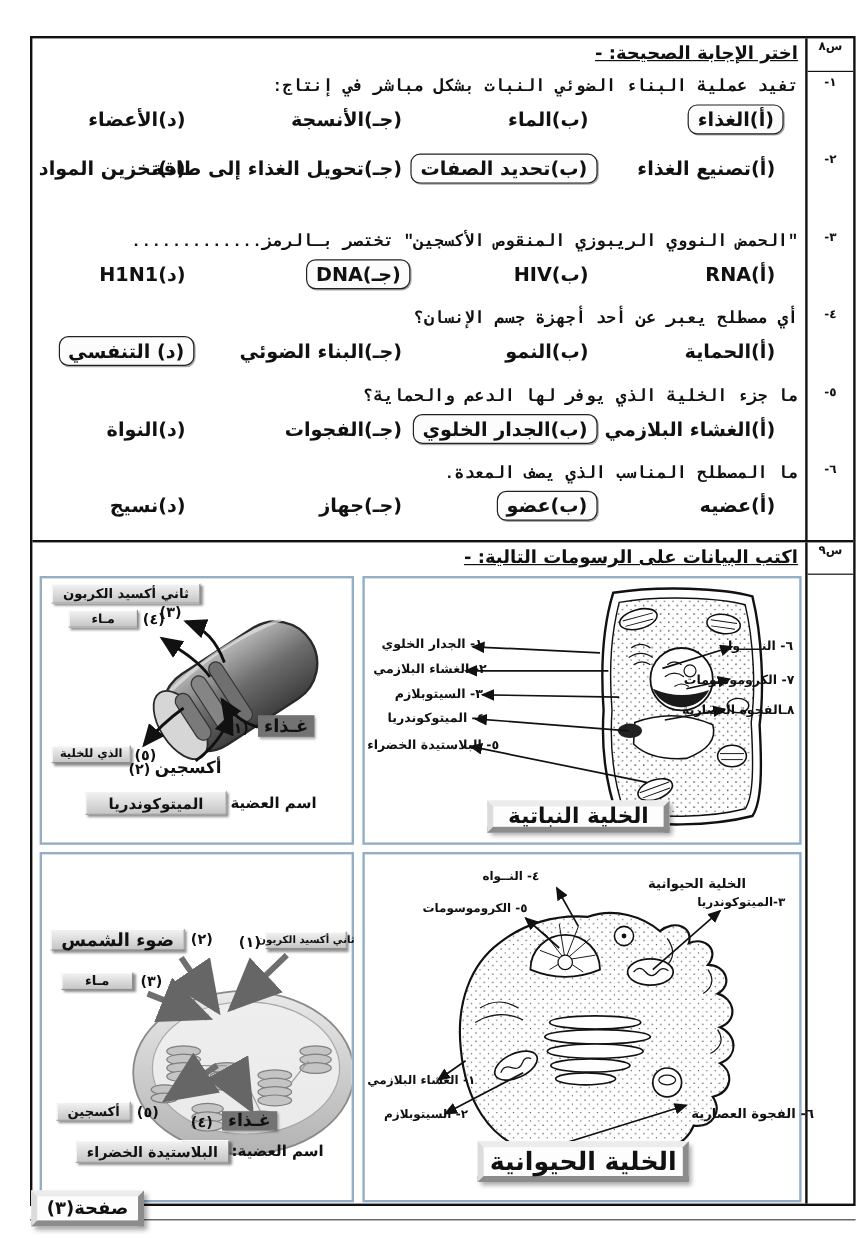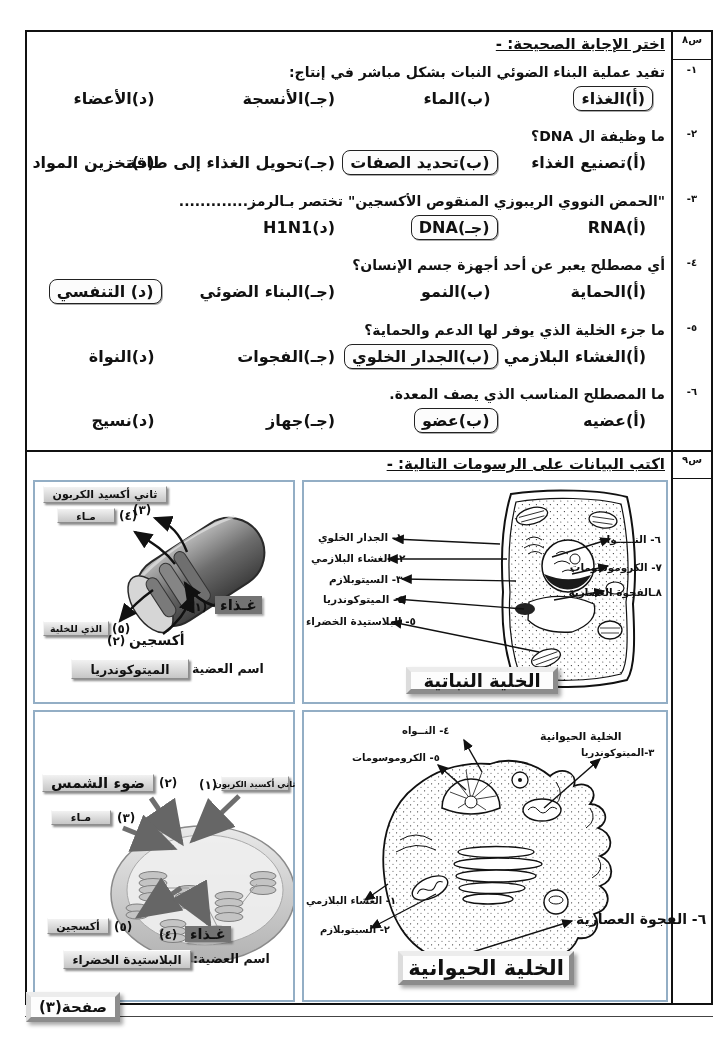--- a/index.html
+++ b/index.html
@@ -9,21 +9,21 @@
   .vline{position:absolute;top:0;bottom:0;right:38px;width:0;border-left:2px solid #111;}
   .mline{position:absolute;right:0;width:38px;border-top:1.5px solid #111;}
   .sec8{height:418px;display:flex;flex-direction:column;justify-content:space-between;padding-bottom:4px;}
   .sec9{height:553px;border-top:2px solid #111;}
   .row{display:flex;flex-direction:row;}
   .marker{width:38px;flex:none;text-align:center;font-weight:bold;font-size:10px;padding-top:2px;}
   .content{flex:1;padding:2px 8px 0 4px;min-width:0;}
   .sec-title{font-weight:bold;font-size:15px;text-decoration:underline;}
   .hrow{height:27px;}
   .qrow{height:62px;}
-  .qtext{font-weight:bold;font-size:14px;white-space:nowrap;margin-bottom:6px;}
+  .qtext{font-weight:bold;font-size:14px;white-space:nowrap;margin-bottom:6px;font-family:Liberation Mono, monospace;}
   .opts{display:grid;grid-template-columns:25% 25% 29% 21%;padding-right:12px;align-items:center;}
   .opt{font-size:16px;font-weight:bold;white-space:nowrap;display:inline-block;padding:2px 7px;}
   .opt.boxed{border:1.6px solid #222;border-radius:8px;background:#fcfcfc;box-shadow:1px 1px 0 #aaa;}
   .panels{position:relative;height:524px;}
   .panel{position:absolute;border:2px solid #93aec5;background:#fff;box-sizing:border-box;}
   .panel svg{position:absolute;left:0;top:0;}
   .dlab{position:absolute;white-space:nowrap;font-weight:bold;line-height:1.15;}
   .chip{position:absolute;display:flex;align-items:center;justify-content:center;white-space:nowrap;font-weight:bold;background:linear-gradient(180deg,#f2f2f2,#c6c6c6);border:1px solid #8d8d8d;border-top-color:#fff;border-left-color:#f4f4f4;box-shadow:2px 2px 2px rgba(0,0,0,.45);box-sizing:border-box;}
   .wlabel{position:absolute;white-space:nowrap;font-weight:bold;background:#737373;padding:0 5px;box-shadow:1.5px 1.5px 2px rgba(0,0,0,.35);}
   .dnum{position:absolute;font-weight:bold;font-size:12px;white-space:nowrap;}
@@ -54,36 +54,36 @@
           <div><span class="opt">(ب)الماء</span></div>
           <div><span class="opt">(جـ)الأنسجة</span></div>
           <div><span class="opt">(د)الأعضاء</span></div>
         </div>
       </div>
     </div>
 
     <div class="row qrow">
       <div class="marker">٢-</div>
       <div class="content">
-        <div class="qtext">ما وظيفة ال DNA؟</div>
         <div class="opts">
           <div><span class="opt">(أ)تصنيع الغذاء</span></div>
           <div><span class="opt boxed">(ب)تحديد الصفات</span></div>
           <div><span class="opt">(جـ)تحويل الغذاء إلى طاقة</span></div>
           <div><span class="opt">(د)تخزين المواد</span></div>
         </div>
       </div>
     </div>
 
     <div class="row qrow">
       <div class="marker">٣-</div>
       <div class="content">
         <div class="qtext">"الحمض النووي الريبوزي المنقوص الأكسجين" تختصر بـالرمز.............</div>
         <div class="opts">
           <div><span class="opt">(أ)RNA</span></div>
+          <div><span class="opt">(ب)HIV</span></div>
           <div><span class="opt boxed">(جـ)DNA</span></div>
           <div><span class="opt">(د)H1N1</span></div>
         </div>
       </div>
     </div>
 
     <div class="row qrow">
       <div class="marker">٤-</div>
       <div class="content">
         <div class="qtext">أي مصطلح يعبر عن أحد أجهزة جسم الإنسان؟</div>
@@ -335,21 +335,21 @@
           <line x1="132" y1="182" x2="67" y2="216" stroke="#111" stroke-width="1.4" marker-end="url(#ahA)"></line>
           <circle cx="162" cy="242" r="3" fill="#111"></circle>
           <line x1="162" y1="242" x2="268" y2="209" stroke="#111" stroke-width="1.4" marker-end="url(#ahA)"></line>
         </svg>
         <div class="dlab" style="left:236px;top:19px;font-size:11px">الخلية الحيوانية</div>
         <div class="dlab" style="left:277px;top:35px;font-size:10px">٣-الميتوكوندريا</div>
         <div class="dlab" style="left:98px;top:13px;font-size:10px">٤- النــواه</div>
         <div class="dlab" style="left:48px;top:40px;font-size:10px">٥- الكروموسومات</div>
         <div class="dlab" style="left:2px;top:183px;font-size:10px">١- الغشاء البلازمي</div>
         <div class="dlab" style="left:16px;top:212px;font-size:10px">٢- السيتوبلازم</div>
-        <div class="dlab" style="left:272px;top:199px;font-size:14px">٦- الفجوة العصارية</div>
+        <div class="dlab" style="left:272px;top:211px;font-size:11px">٦- الفجوة العصارية</div>
         <div class="plaque" style="left:94px;top:239px;width:176px;height:34px;font-size:21px">الخلية الحيوانية</div>
       </div>
 
     </div>
   </section>
 </div>
 
 <div class="hline2"></div>
 <div class="plaque footer-plaque">صفحة(٣)</div>
 

